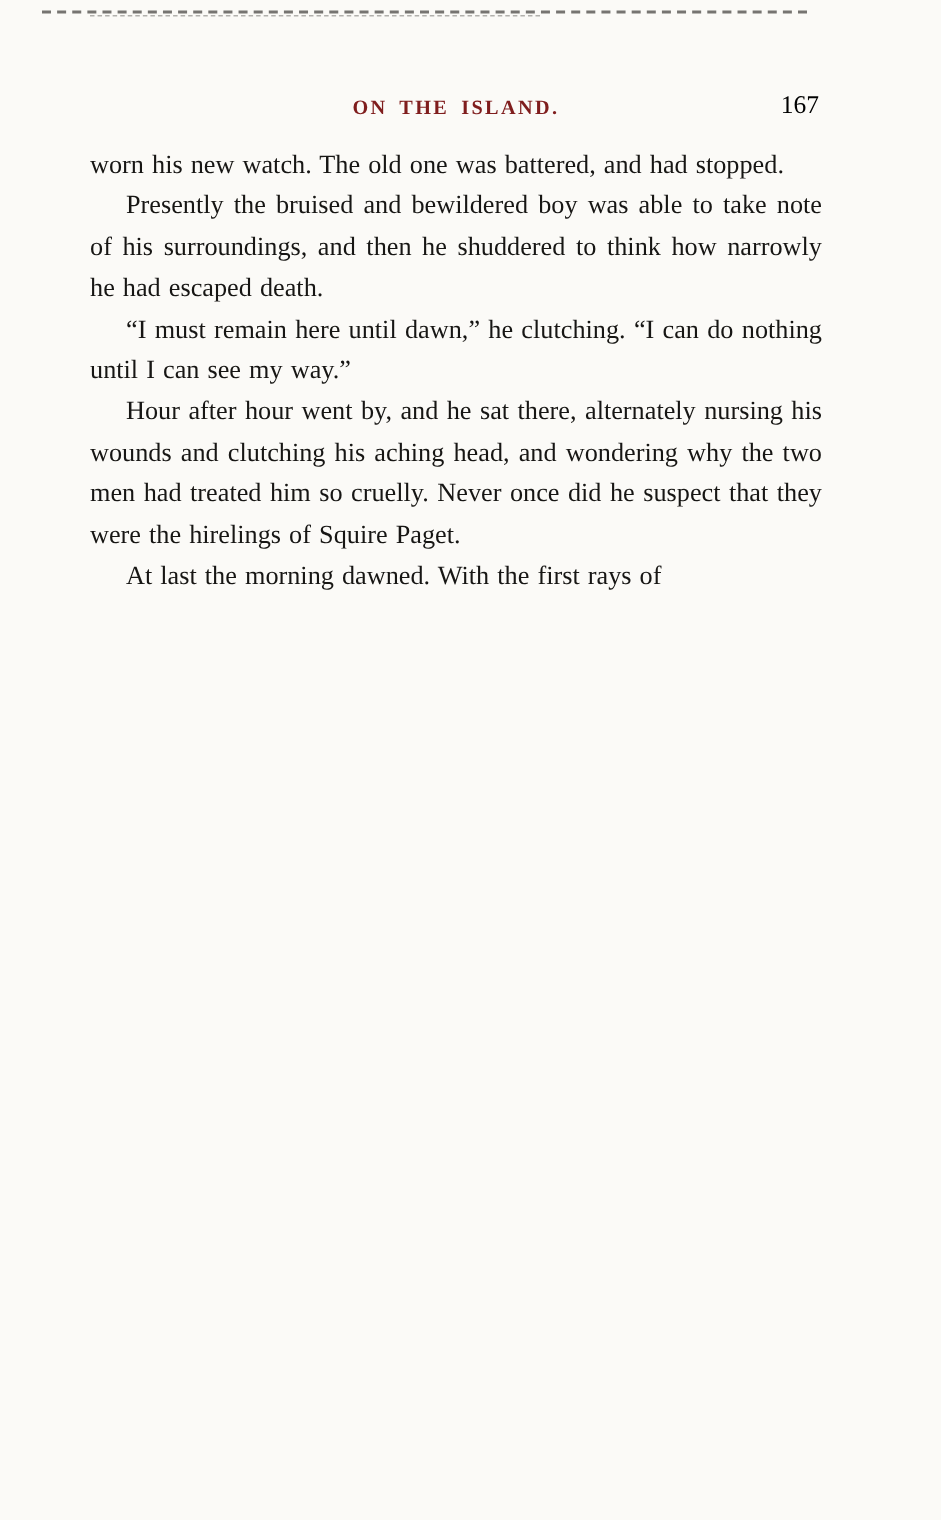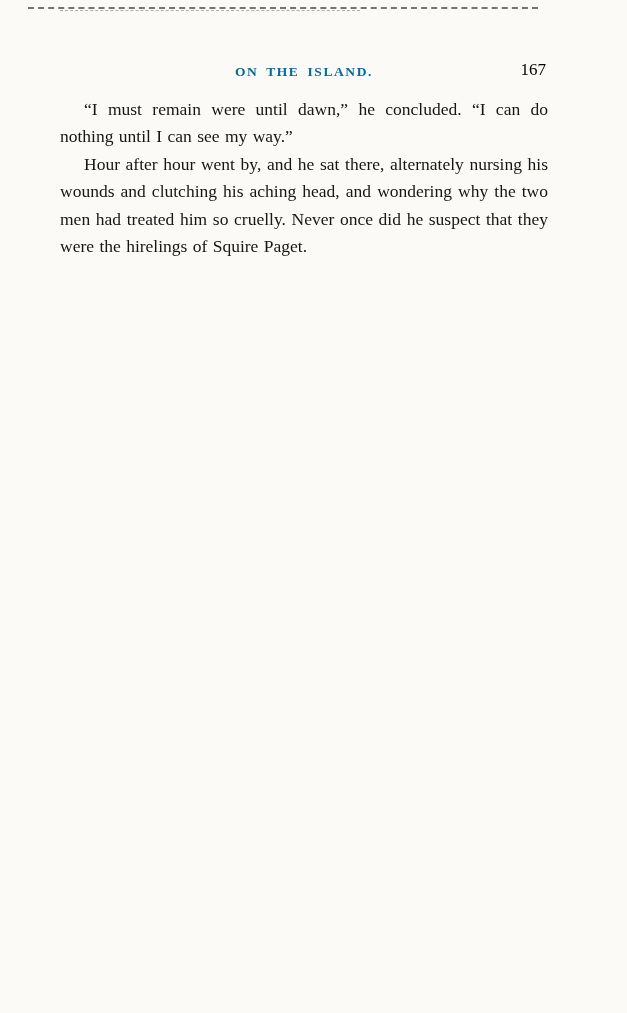--- a/index.html
+++ b/index.html
@@ -42,21 +42,21 @@
   }
   .running-title {
     position: absolute;
     left: 0;
     right: 0;
     text-align: center;
     font-size: 13.5px;
     font-weight: 600;
     letter-spacing: 1.6px;
     word-spacing: 3px;
-    color: #0369a1;
+    color: #7f1d1d;
     top: 4px;
   }
   .page-number {
     position: absolute;
     right: 2px;
     top: 0;
     font-size: 17px;
     color: #000000;
   }
   .text-block {
@@ -82,15 +82,18 @@
 
 <div class="scan-edge-artifact"></div>
 <div class="scan-edge-artifact2"></div>
 
 <div class="page-header">
   <div class="running-title">ON THE ISLAND.</div>
   <div class="page-number">167</div>
 </div>
 
 <div class="text-block">
-  <p class="para indent">“I must remain were until dawn,” he concluded.  “I can do nothing until I can see my way.”</p>
+  <p class="para">worn his new watch.  The old one was battered, and had stopped.</p>
+  <p class="para indent">Presently the bruised and bewildered boy was able to take note of his surroundings, and then he shuddered to think how narrowly he had escaped death.</p>
+  <p class="para indent">“I must remain here until dawn,” he clutching.  “I can do nothing until I can see my way.”</p>
   <p class="para indent">Hour after hour went by, and he sat there, alternately nursing his wounds and clutching his aching head, and wondering why the two men had treated him so cruelly.  Never once did he suspect that they were the hirelings of Squire Paget.</p>
+  <p class="para indent">At last the morning dawned.  With the first rays of</p>
 </div>
 
 </body></html>

